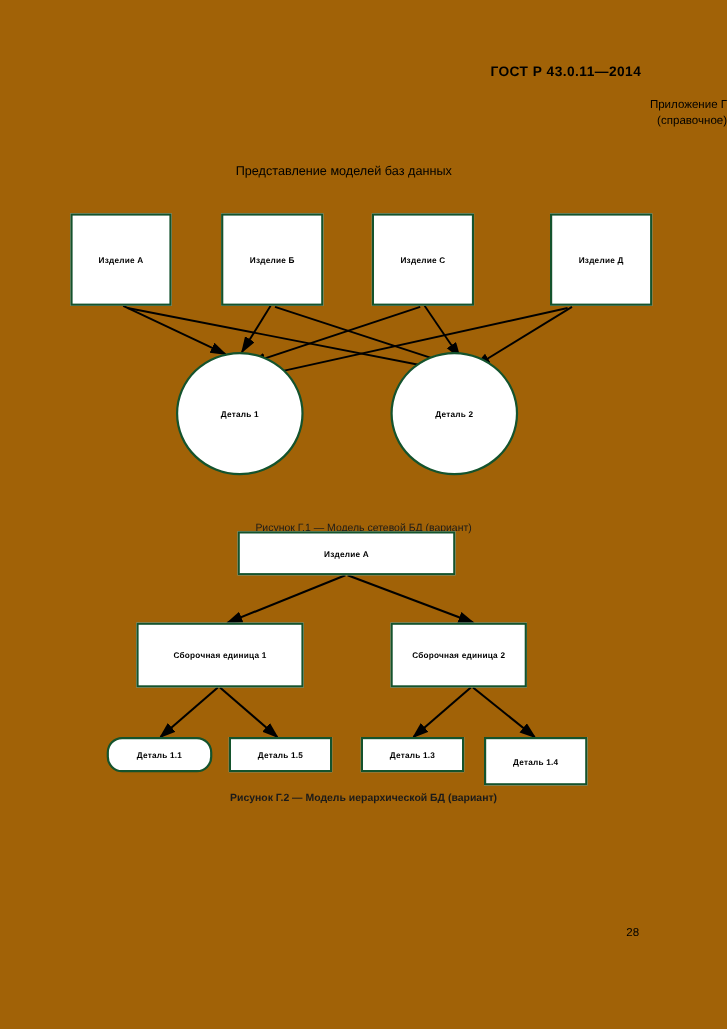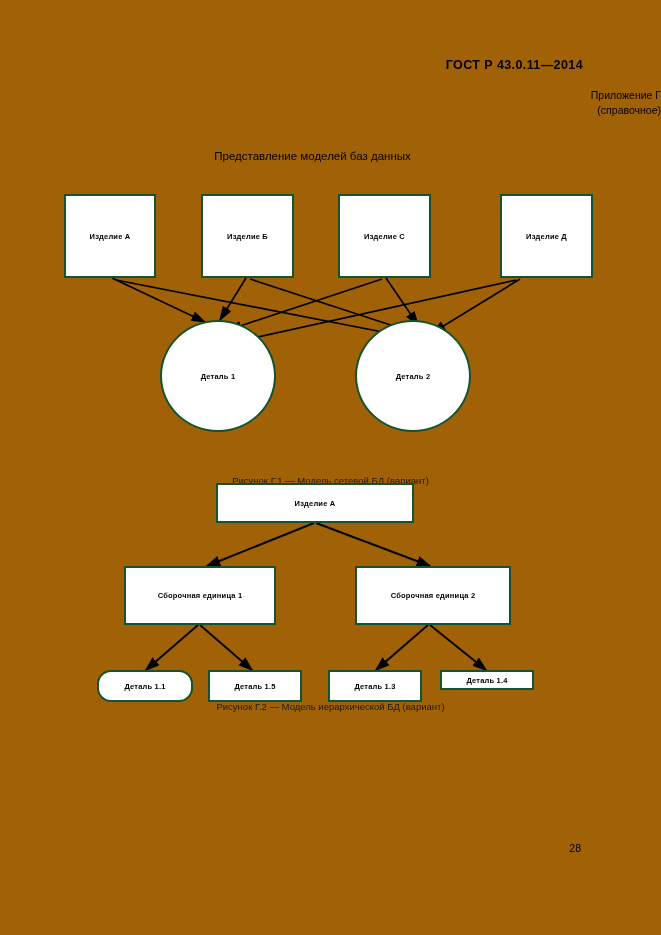--- a/index.html
+++ b/index.html
@@ -61,21 +61,21 @@
   
   .caption {
     position: absolute;
     width: 661px;
     left: 0;
     text-align: center;
     font-size: 9.5px;
     color: #1a1a1a;
   }
   .caption-1 { top: 443px; margin-top: 32px; }
-  .caption-2 { top: 701px; }
+  .caption-2 { top: 720px; font-weight: bold; }
 
   
   .page-number {
     position: absolute;
     right: 80px;
     top: 842px;
     font-size: 10.5px;
   }
 
   
@@ -189,34 +189,34 @@
     </svg>
   </div>
 
   <div class="node" style="left:216px; top:483px; width:198px; height:40px;">
     <span>Изделие А</span>
   </div>
 
   <div class="node" style="left:124px; top:566px; width:152px; height:59px;">
     <span>Сборочная единица 1</span>
   </div>
-  <div class="node" style="left:355px; top:566px; width:156px; height:59px;">
+  <div class="node" style="left:355px; top:566px; width:124px; height:59px;">
     <span>Сборочная единица 2</span>
   </div>
 
   <div class="node" style="left:97px; top:670px; width:96px; height:32px;border-radius:14px;">
     <span>Деталь 1.1</span>
   </div>
   <div class="node" style="left:208px; top:670px; width:94px; height:32px;">
     <span>Деталь 1.5</span>
   </div>
   <div class="node" style="left:328px; top:670px; width:94px; height:32px;">
     <span>Деталь 1.3</span>
   </div>
-  <div class="node" style="left:440px; top:670px; width:94px; height:20px;">
+  <div class="node" style="left:440px; top:670px; width:94px; height:44px;">
     <span>Деталь 1.4</span>
   </div>
 
   <div class="caption caption-2">Рисунок Г.2 — Модель иерархической БД (вариант)</div>
 
   <div class="page-number">28</div>
 
 </div>
 
 </body></html>

